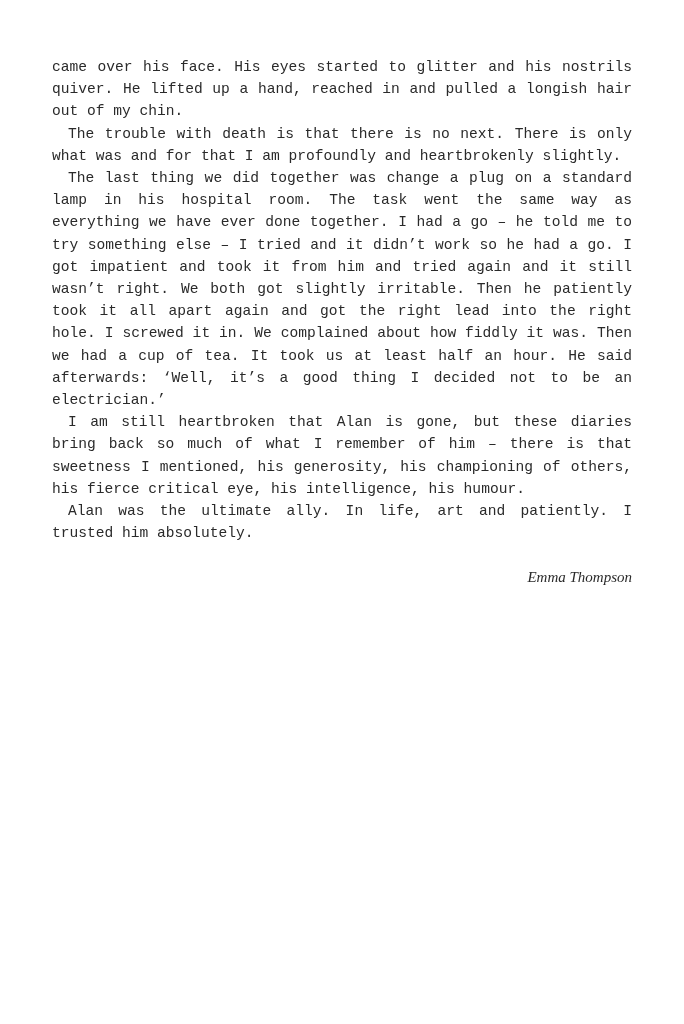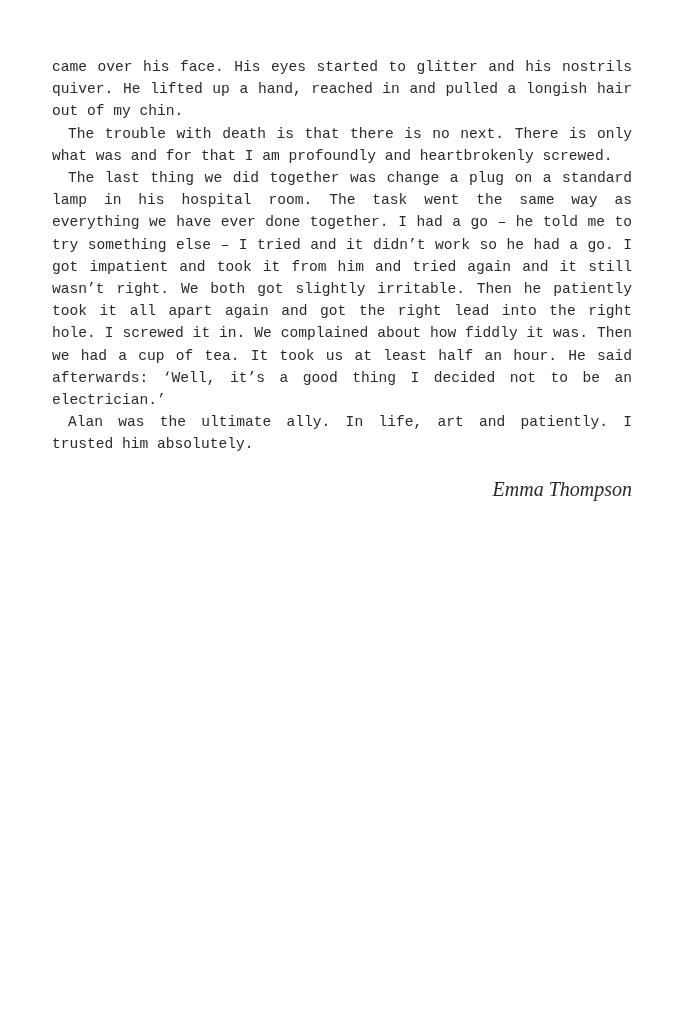--- a/index.html
+++ b/index.html
@@ -30,26 +30,27 @@
       hyphens: none;
       font-family: Liberation Mono, monospace;
     }
     .page p.no-indent {
       text-indent: 0;
     }
     .signature {
       margin-top: 22px;
       text-align: right;
       font-style: italic;
-      font-size: 20px;
+      font-size: 15px;
       color: #2a2a2a;
     }
   </style>
 </head>
 <body>
 
 <div class="page">
   <p class="no-indent">came over his face. His eyes started to glitter and his nostrils quiver. He lifted up a hand, reached in and pulled a longish hair out of my chin.</p>
-  <p>The trouble with death is that there is no next. There is only what was and for that I am profoundly and heartbrokenly screwed.</p>
+  <p>The trouble with death is that there is no next. There is only what was and for that I am profoundly and heartbrokenly slightly.</p>
   <p>The last thing we did together was change a plug on a standard lamp in his hospital room. The task went the same way as everything we have ever done together. I had a go – he told me to try something else – I tried and it didn’t work so he had a go. I got impatient and took it from him and tried again and it still wasn’t right. We both got slightly irritable. Then he patiently took it all apart again and got the right lead into the right hole. I screwed it in. We complained about how fiddly it was. Then we had a cup of tea. It took us at least half an hour. He said afterwards: ‘Well, it’s a good thing I decided not to be an electrician.’</p>
+  <p>I am still heartbroken that Alan is gone, but these diaries bring back so much of what I remember of him – there is that sweetness I mentioned, his generosity, his championing of others, his fierce critical eye, his intelligence, his humour.</p>
   <p>Alan was the ultimate ally. In life, art and patiently. I trusted him absolutely.</p>
   <div class="signature">Emma Thompson</div>
 </div>
 
 </body></html>

